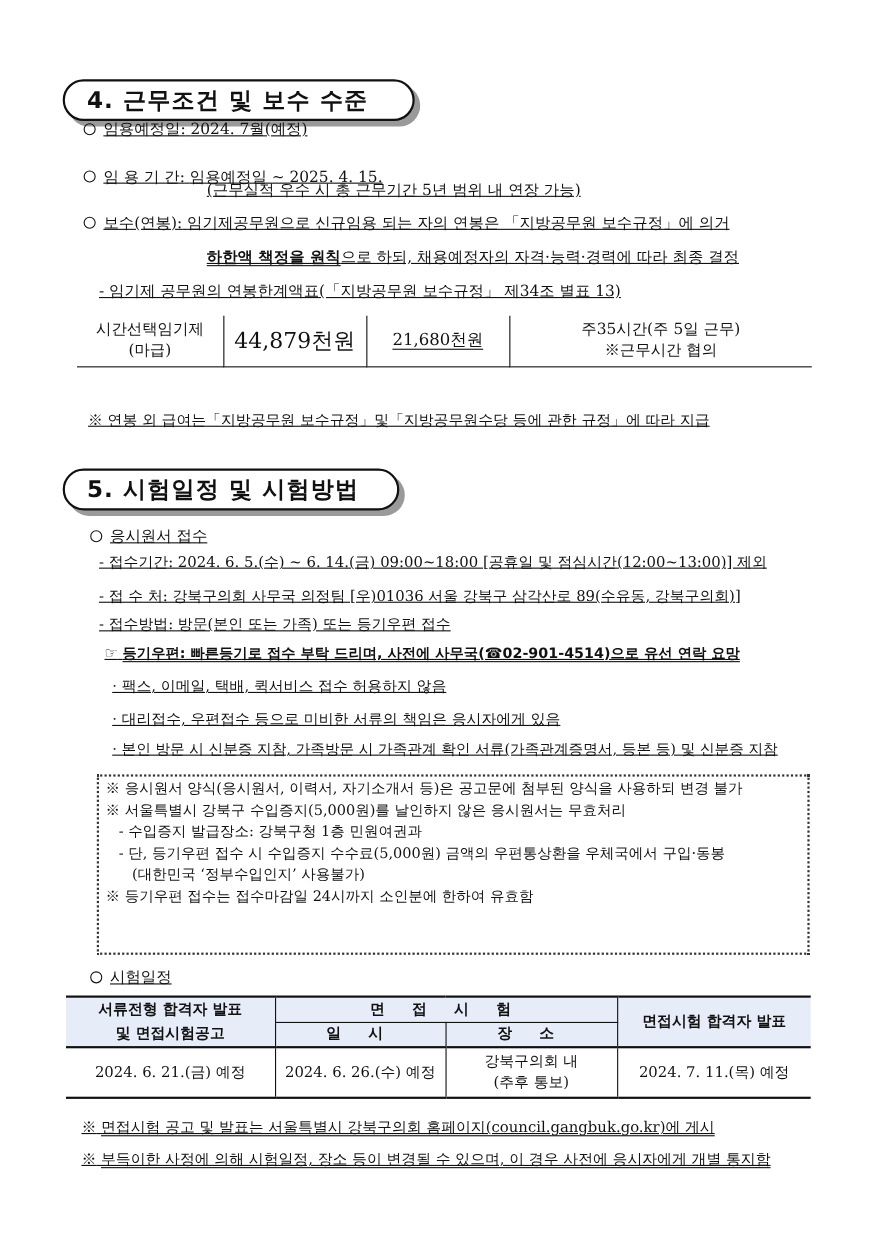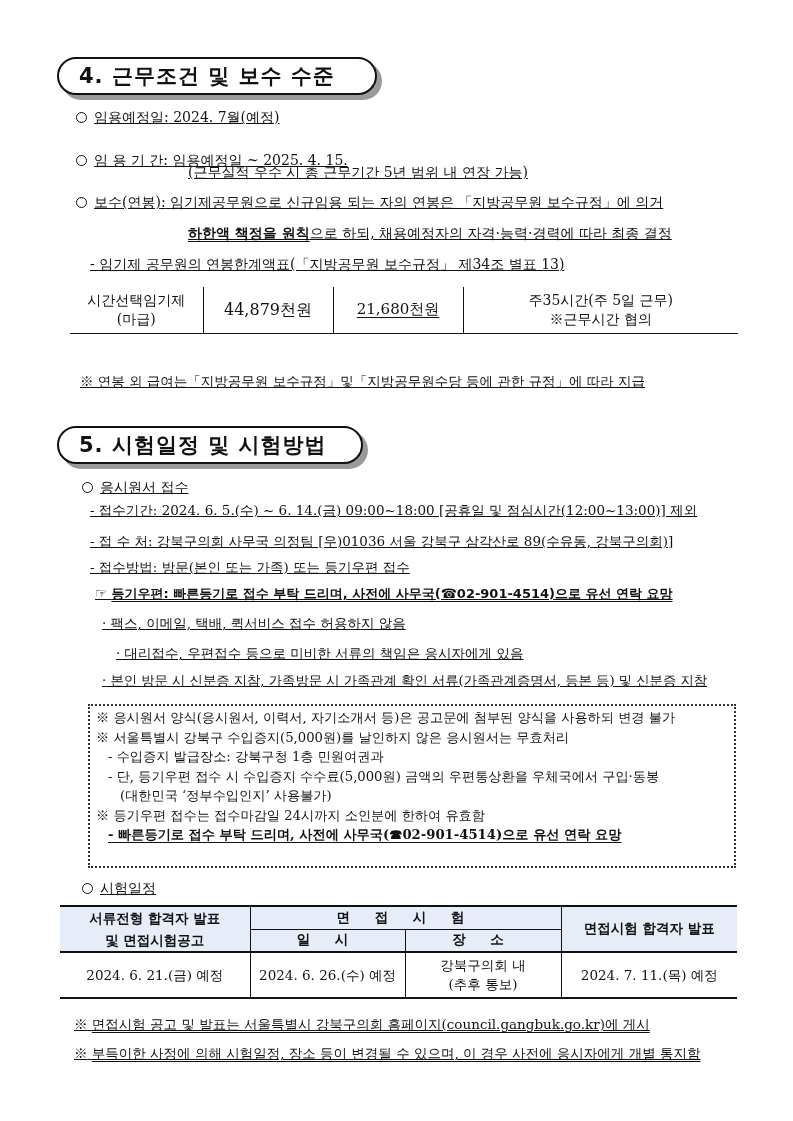--- a/index.html
+++ b/index.html
@@ -93,21 +93,21 @@
     border-bottom: 2px solid #111;
     line-height: 19px;
   }
   .sch td:first-child { border-left: none; }
   .sch td:last-child { border-right: none; }
   .sp { letter-spacing: 10px; }
 </style>
 </head>
 <body>
 
-<div class="sec-head" style="left:57px; top:57px; width:320px;">
+<div class="sec-head" style="left:57px; top:72px; width:320px;">
   <span>4. 근무조건 및 보수 수준</span>
 </div>
 
 <div class="line" style="left:76px; top:109px;">
   <span class="circle"></span><span>임용예정일:</span>
   <span>2024. 7월(예정)</span>
 </div>
 
 <div class="line" style="left:76px; top:152px;">
   <span class="circle"></span><span>임 용 기 간:</span>
@@ -130,21 +130,21 @@
       <col style="width:130px">
       <col style="width:130px">
       <col style="width:275px">
     </colgroup>
   <tbody>
   <tr>
     <td>
       <div>시간선택임기제</div>
       <div>(마급)</div>
     </td>
-    <td style="font-size:16px;">44,879천원</td>
+    <td style="font-size:20px;">44,879천원</td>
     <td style="font-size:15px;"><span class="u">21,680천원</span></td>
     <td>
       <div>주35시간(주 5일 근무)</div>
       <div>※근무시간 협의</div>
     </td>
   </tr>
 </tbody>
   </table>
 <div class="line" style="left:80px; top:373px; font-size:13.5px;">※ 연봉 외 급여는「지방공무원 보수규정」및「지방공무원수당 등에 관한 규정」에 따라 지급</div>
 
@@ -156,33 +156,30 @@
   <span class="circle"></span><span>응시원서 접수</span>
 </div>
 <div class="line" style="left:90px; top:502px; font-size:13.5px;">- 접수기간: 2024. 6. 5.(수) ~ 6. 14.(금) 09:00~18:00 [공휴일 및 점심시간(12:00~13:00)] 제외</div>
 <div class="line" style="left:90px; top:533px; font-size:13.5px;">- 접 수 처: 강북구의회 사무국 의정팀 [우)01036 서울 강북구 삼각산로 89(수유동, 강북구의회)]</div>
 <div class="line" style="left:90px; top:559px; font-size:13.5px;">- 접수방법: 방문(본인 또는 가족) 또는 등기우편 접수</div>
 <div class="line" style="left:95px; top:585px; font-size:13.5px;">
   <span>☞</span>
   <span class="u-bold" style="font-family:'DejaVu Sans','Liberation Sans',sans-serif; font-size:13px;">등기우편: 빠른등기로 접수 부탁 드리며, 사전에 사무국(☎02-901-4514)으로 유선 연락 요망</span>
 </div>
 <div class="line" style="left:102px; top:615px; font-size:13.5px;">· 팩스, 이메일, 택배, 퀵서비스 접수 허용하지 않음</div>
-<div class="line" style="left:102px; top:645px; font-size:13.5px;margin-left:14px;">· 대리접수, 우편접수 등으로 미비한 서류의 책임은 응시자에게 있음</div>
+<div class="line" style="left:102px; top:645px; font-size:13.5px;">· 대리접수, 우편접수 등으로 미비한 서류의 책임은 응시자에게 있음</div>
 <div class="line" style="left:102px; top:672px; font-size:13.3px;">· 본인 방문 시 신분증 지참, 가족방문 시 가족관계 확인 서류(가족관계증명서, 등본 등) 및 신분증 지참</div>
 
 <div class="notice">
   <div>※ 응시원서 양식(응시원서, 이력서, 자기소개서 등)은 공고문에 첨부된 양식을 사용하되 변경 불가</div>
   <div>※ 서울특별시 강북구 수입증지(5,000원)를 날인하지 않은 응시원서는 무효처리</div>
   <div style="padding-left:12px;">  - 수입증지 발급장소: 강북구청 1층 민원여권과</div>
   <div style="padding-left:12px;">  - 단, 등기우편 접수 시 수입증지 수수료(5,000원) 금액의 우편통상환을 우체국에서 구입·동봉</div>
   <div style="padding-left:24px;">    (대한민국 ‘정부수입인지’ 사용불가)</div>
   <div>※ 등기우편 접수는 접수마감일 24시까지 소인분에 한하여 유효함</div>
-  <div style="padding-left:12px;">
-    <span class="u-bold">- 빠른등기로 접수 부탁 드리며, 사전에 사무국(☎02-901-4514)으로 유선 연락 요망</span>
-  </div>
 </div>
 
 <div class="line" style="left:82px; top:880px;">
   <span class="circle"></span><span>시험일정</span>
 </div>
 
 <table class="sch">
   <colgroup>
       <col style="width:190px">
       <col style="width:155px">

